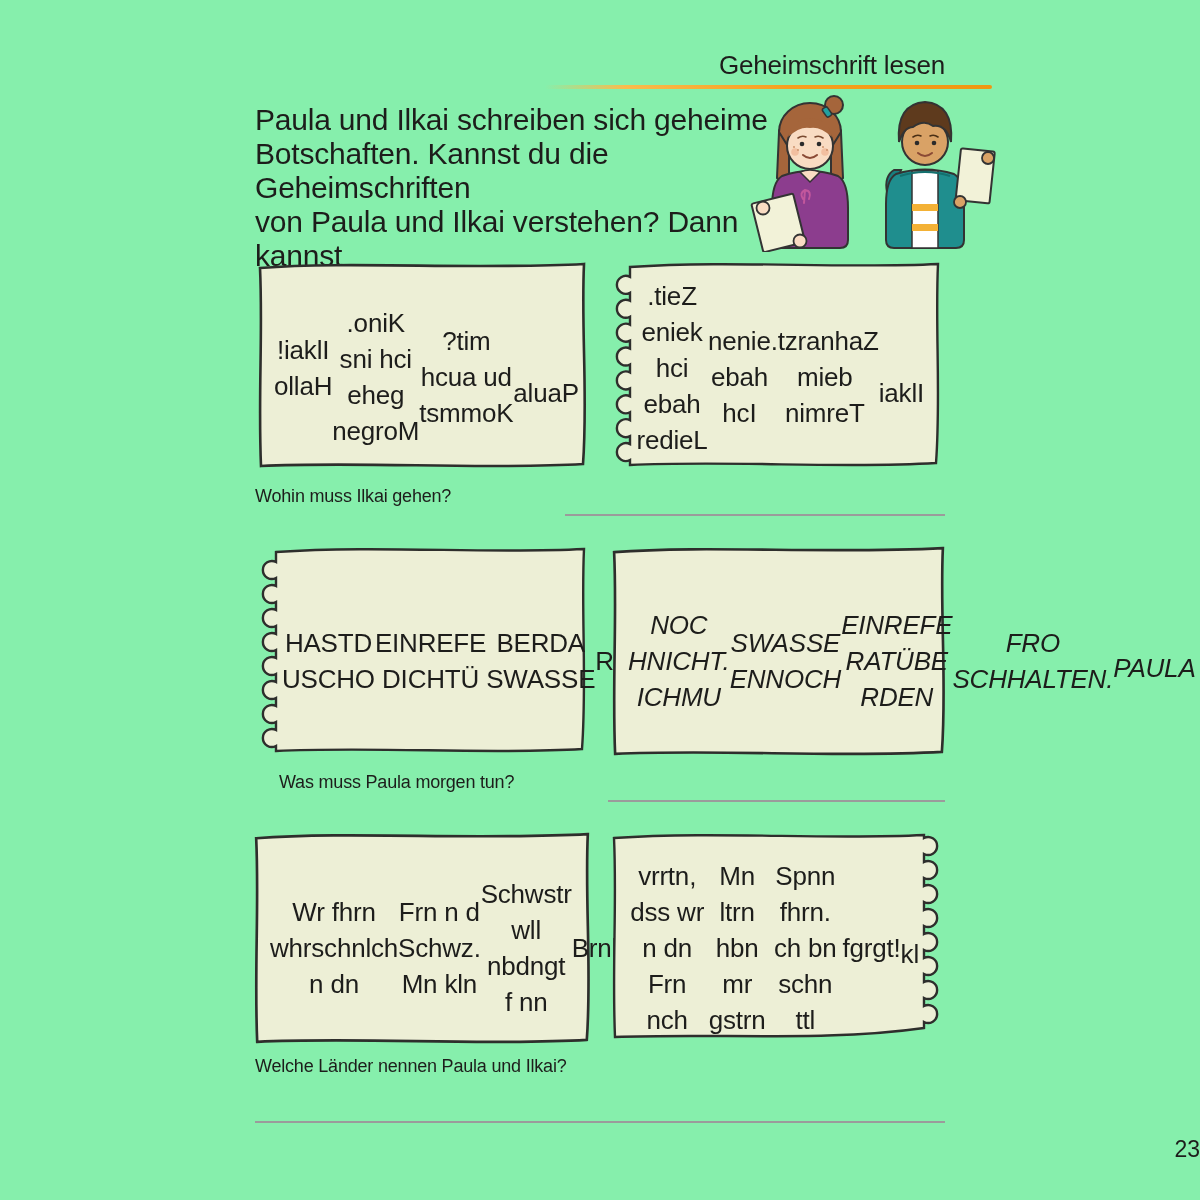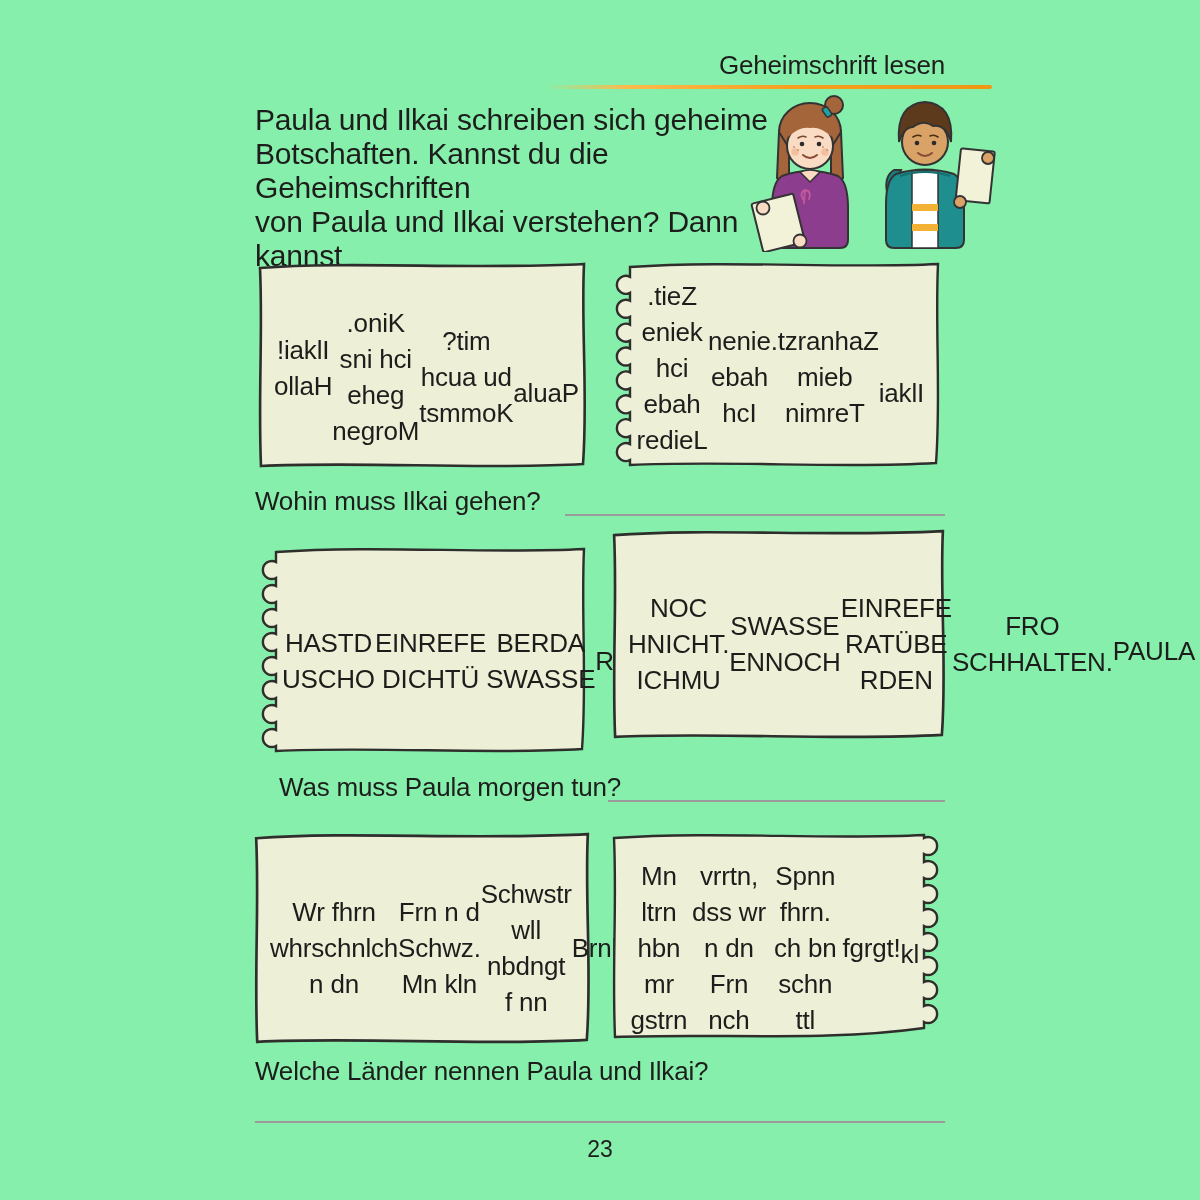--- a/index.html
+++ b/index.html
@@ -29,36 +29,36 @@
     font-size:26px;line-height:36px;letter-spacing:-0.2px;
   }
   .note-content.pattern-a{padding-top:24px;}
   .note-content.pattern-a .note-heading{margin-bottom:18px;}
   .note-content.pattern-a .note-signature{margin-top:32px;}
   .note-content.pattern-b{padding-top:21px;}
   .note-content.pattern-b .note-signature{margin-top:13px;}
   .note-1{left:252px;top:258px;width:340px;height:213px;}
   .note-2{left:602px;top:257px;width:344px;height:215px;}
   .note-3{left:248px;top:542px;width:344px;height:216px;}
-  .note-4{left:606px;top:525px;width:345px;height:217px;}
+  .note-4{left:606px;top:542px;width:345px;height:217px;font-style:italic;}
   .note-5{left:248px;top:828px;width:348px;height:219px;}
   .note-6{left:606px;top:828px;width:347px;height:218px;}
   .note-2 .note-content,.note-3 .note-content{left:34px;}
   .note-6 .note-content{right:34px;}
   
-  .question-label{position:absolute;font-size:26px;letter-spacing:-0.2px;white-space:nowrap;}
+  .question-label{position:absolute;font-size:18px;letter-spacing:-0.2px;white-space:nowrap;}
   .q1-label{left:255px;top:486px;}
   .q2-label{left:255px;top:772px;margin-left:24px;}
   .q3-label{left:255px;top:1056px;}
   .answer-line{position:absolute;height:0;border-top:2px solid #9b9b9b;}
   .a1-line{left:565px;top:514px;width:380px;}
   .a2-line{left:608px;top:800px;width:337px;}
   .a3-line{left:255px;top:1121px;width:690px;}
   
-  .page-number{position:absolute;left:0;top:1136px;width:100%;text-align:center;font-size:23px;}
+  .page-number{position:absolute;left:0;top:1136px;width:100%;text-align:right;font-size:23px;}
 </style>
 </head>
 <body>
 
 <div class="page">
 
   <div class="header-title">Geheimschrift lesen</div>
   <div class="header-rule"></div>
 
   <div class="intro">
@@ -194,22 +194,22 @@
   </div>
 
   <div class="note note-6">
     <svg class="note-shape" viewBox="0 0 347 218" preserveAspectRatio="none">
       <path d="M8,10 C110,3 220,12 318,7 l0,3
                a9,9 0 1 1 0,16 l0,8 a9,9 0 1 1 0,16 l0,8 a9,9 0 1 1 0,16 l0,8 a9,9 0 1 1 0,16 l0,8
                a9,9 0 1 1 0,16 l0,8 a9,9 0 1 1 0,16 l0,8 a9,9 0 1 1 0,16 l0,8 a9,9 0 1 1 0,16 l0,6
                C220,214 110,205 9,209 C6,140 11,75 8,10 Z" fill="#edefd6" stroke="#2e2e2c" stroke-width="2.4"></path>
     </svg>
     <div class="note-content pattern-b">
+      <div>vrrtn, dss wr n dn Frn nch</div>
       <div>Mn ltrn hbn mr gstrn</div>
-      <div>vrrtn, dss wr n dn Frn nch</div>
       <div>Spnn fhrn. ch bn schn ttl</div>
       <div>fgrgt!</div>
       <div class="note-signature">kl</div>
     </div>
   </div>
 
   <div class="question-label q3-label">Welche Länder nennen Paula und Ilkai?</div>
   <div class="answer-line a3-line"></div>
 
   <div class="page-number">23</div>

